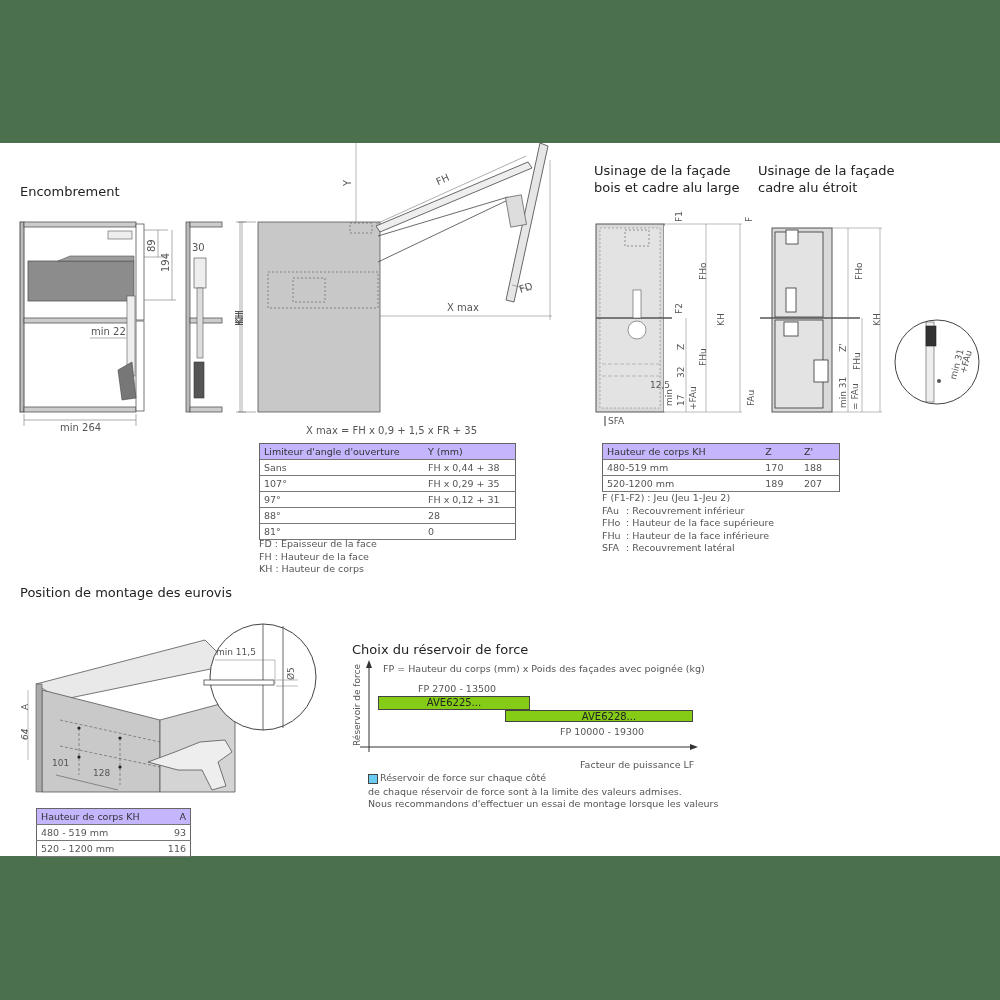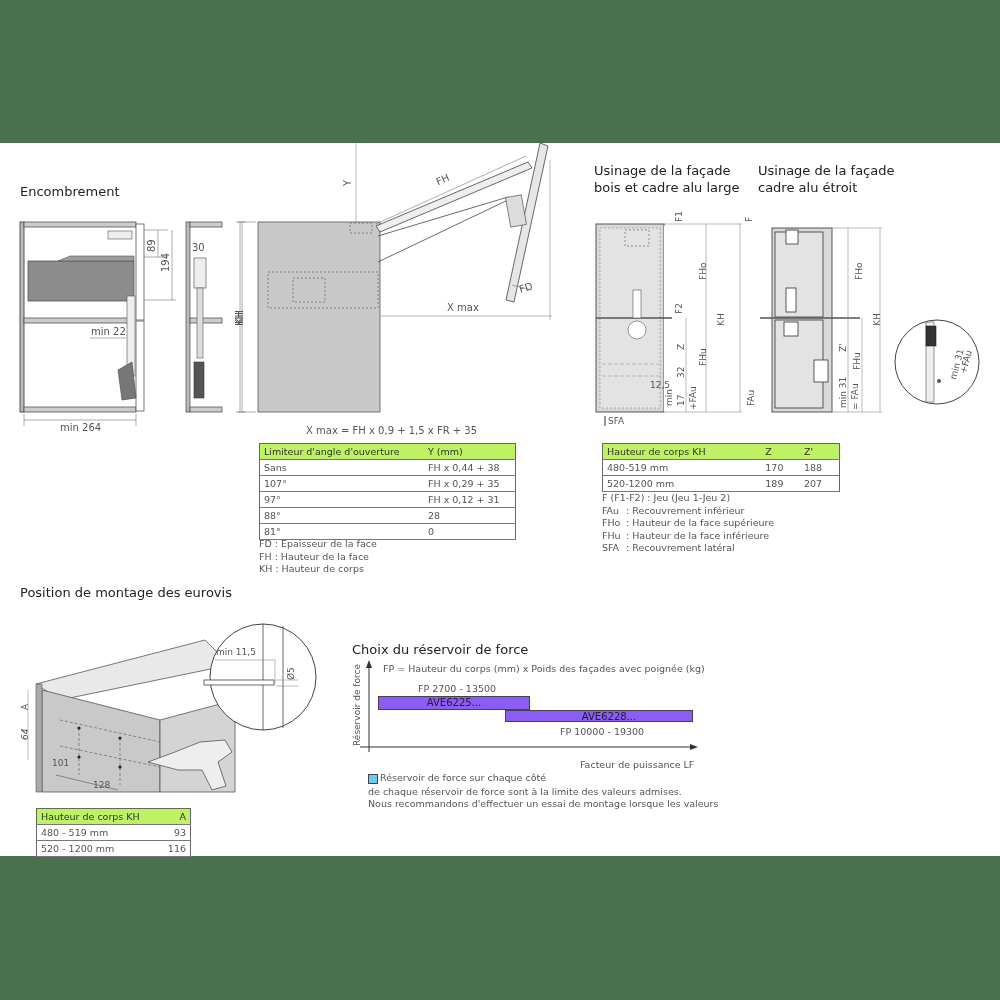--- a/index.html
+++ b/index.html
@@ -7,25 +7,25 @@
          font-family:"DejaVu Sans", "Liberation Sans", sans-serif; color:#333; }
   .band { position:absolute; left:0; width:1000px; background:#4b704d; }
   .band.top { top:0; height:143px; }
   .band.bottom { top:856px; height:144px; }
   .abs { position:absolute; }
   .h { font-size:13px; color:#222; font-weight:normal; white-space:nowrap; }
   .lbl { font-size:10px; color:#555; white-space:nowrap; }
   .sm { font-size:9px; color:#555; white-space:nowrap; }
   table.spec { position:absolute; border-collapse:collapse; font-size:9.5px; color:#555; background:#fff; border:1px solid #666; }
   table.spec td, table.spec th { border-bottom:1px solid #777; padding:1px 4px; height:13px; text-align:left; font-weight:normal; white-space:nowrap; }
-  table.spec th { background:#bef264; color:#333; }
+  table.spec th { background:#c4b5fd; color:#333; }
   table.spec td.r, table.spec th.r { text-align:right; }
   .legend-line { font-size:9.5px; color:#555; line-height:12.5px; white-space:nowrap; }
   svg { position:absolute; overflow:visible; }
-  .bar { position:absolute; background:#8b5cf6; border:1px solid #444; font-size:10px; color:#222; text-align:center; line-height:12px; }
+  .bar { position:absolute; background:#84cc16; border:1px solid #444; font-size:10px; color:#222; text-align:center; line-height:12px; }
 </style>
 </head>
 <body>
 
 <div class="band top"></div>
 <div class="band bottom"></div>
 
 <div class="abs h" style="left:20px;top:184px;">Encombrement</div>
 
 <svg style="left:0;top:0;" width="1" height="1">
@@ -259,21 +259,21 @@
   <rect x="204" y="680" width="70" height="5" fill="#fff" stroke="#444" stroke-width="0.8"></rect>
   <line x1="215" y1="660" x2="275" y2="660" stroke="#777" stroke-width="0.5"></line>
   <line x1="275" y1="660" x2="275" y2="684" stroke="#777" stroke-width="0.5"></line>
   <line x1="276" y1="680" x2="298" y2="680" stroke="#777" stroke-width="0.5"></line>
   <line x1="276" y1="686" x2="298" y2="686" stroke="#777" stroke-width="0.5"></line>
   <line x1="28" y1="690" x2="28" y2="760" stroke="#777" stroke-width="0.5"></line>
 </svg>
 <div class="abs sm" style="left:20px;top:710px;transform:rotate(-90deg);transform-origin:left top;">A</div>
 <div class="abs sm" style="left:20px;top:740px;transform:rotate(-90deg);transform-origin:left top;font-style:italic;">64</div>
 <div class="abs sm" style="left:52px;top:758px;">101</div>
-<div class="abs sm" style="left:93px;top:768px;margin-top:12px;">128</div>
+<div class="abs sm" style="left:93px;top:768px;">128</div>
 <div class="abs sm" style="left:216px;top:647px;">min 11,5</div>
 <div class="abs sm" style="left:286px;top:680px;transform:rotate(-90deg);transform-origin:left top;">Ø5</div>
 
 <table class="spec" style="left:36px;top:808px;width:155px;">
   <tbody>
       <tr>
     <th>Hauteur de corps KH</th>
     <th class="r">A</th>
   </tr>
   <tr>

